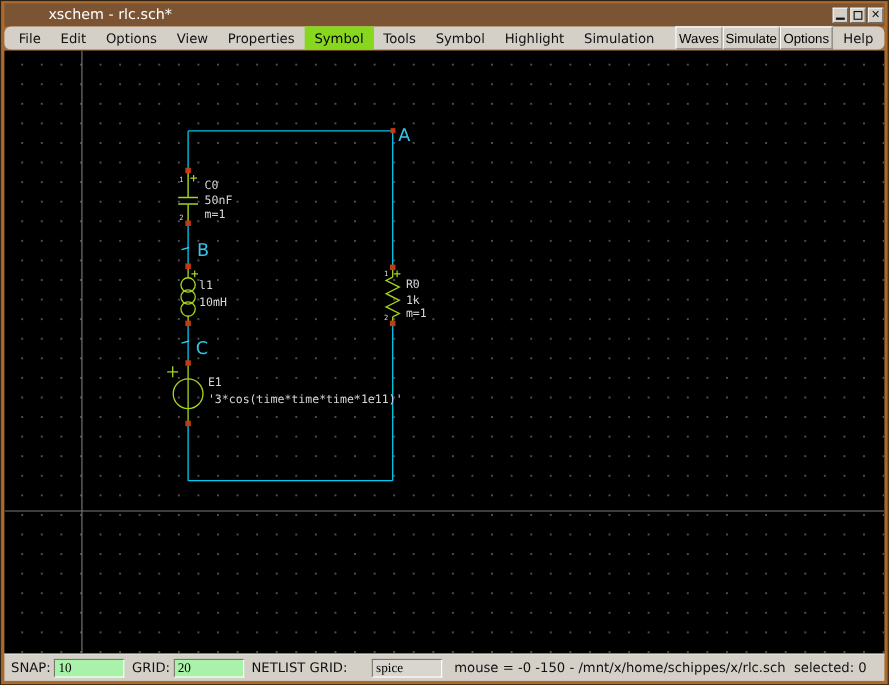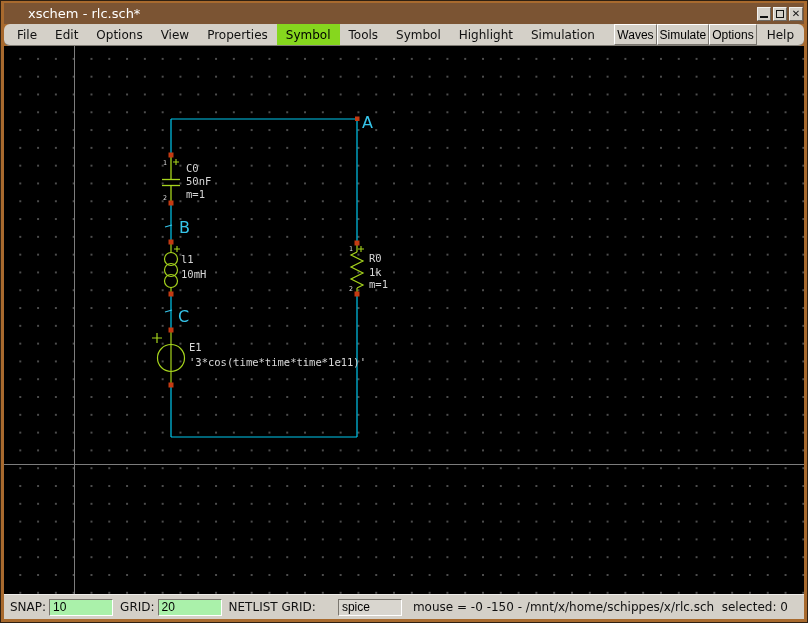--- a/index.html
+++ b/index.html
@@ -10,21 +10,21 @@
     position:relative; width:808px; height:623px;
     background:#a86a2e; border:1px solid #2e2012;
     padding:2px 3px 3px 3px;
     display:flex; flex-direction:column;
   }
 
   
   .titlebar {
     height:21px; background:#7b5433; color:#ffffff;
     display:flex; align-items:center;
-    font-size:13px; padding-left:24px;
+    font-size:13px; padding-left:40px;
     flex:0 0 auto;
   }
   .titlebar .title { flex:1 1 auto; }
   .winbtns { display:flex; gap:2px; margin-right:1px; }
   .winbtn {
     width:14px; height:14px; background:#d4d0c8;
     border:1px solid; border-color:#f2f1ee #6e6a63 #6e6a63 #f2f1ee;
     display:flex; align-items:center; justify-content:center;
     font-size:9px; color:#111; position:relative; cursor:default;
   }
@@ -59,21 +59,21 @@
   .canvas svg { position:absolute; left:0; top:0; }
 
   
   .statusbar {
     height:22px; background:#d4d0c8; border-top:1px solid #efede9;
     display:flex; align-items:center; font-size:12px; color:#111;
     flex:0 0 auto; padding:12px 6px; gap:0;
   }
   .statusbar label { margin-right:3px; }
   .entry {
-    height:17px; width:64px; font-size:12px; font-family:Liberation Sans, sans-serif;
+    height:17px; width:64px; font-size:12px; font-family:Liberation Serif, serif;
     border:1px solid; border-color:#7a766f #ffffff #ffffff #7a766f;
     padding:0 3px; margin-right:7px;
   }
   .entry.green { background:#aaf1aa; }
   .entry.gray  { background:#d9d6cf;margin-left:19px; }
   .status-info { margin-left:4px; white-space:pre; }
 </style>
 </head>
 <body>
 

